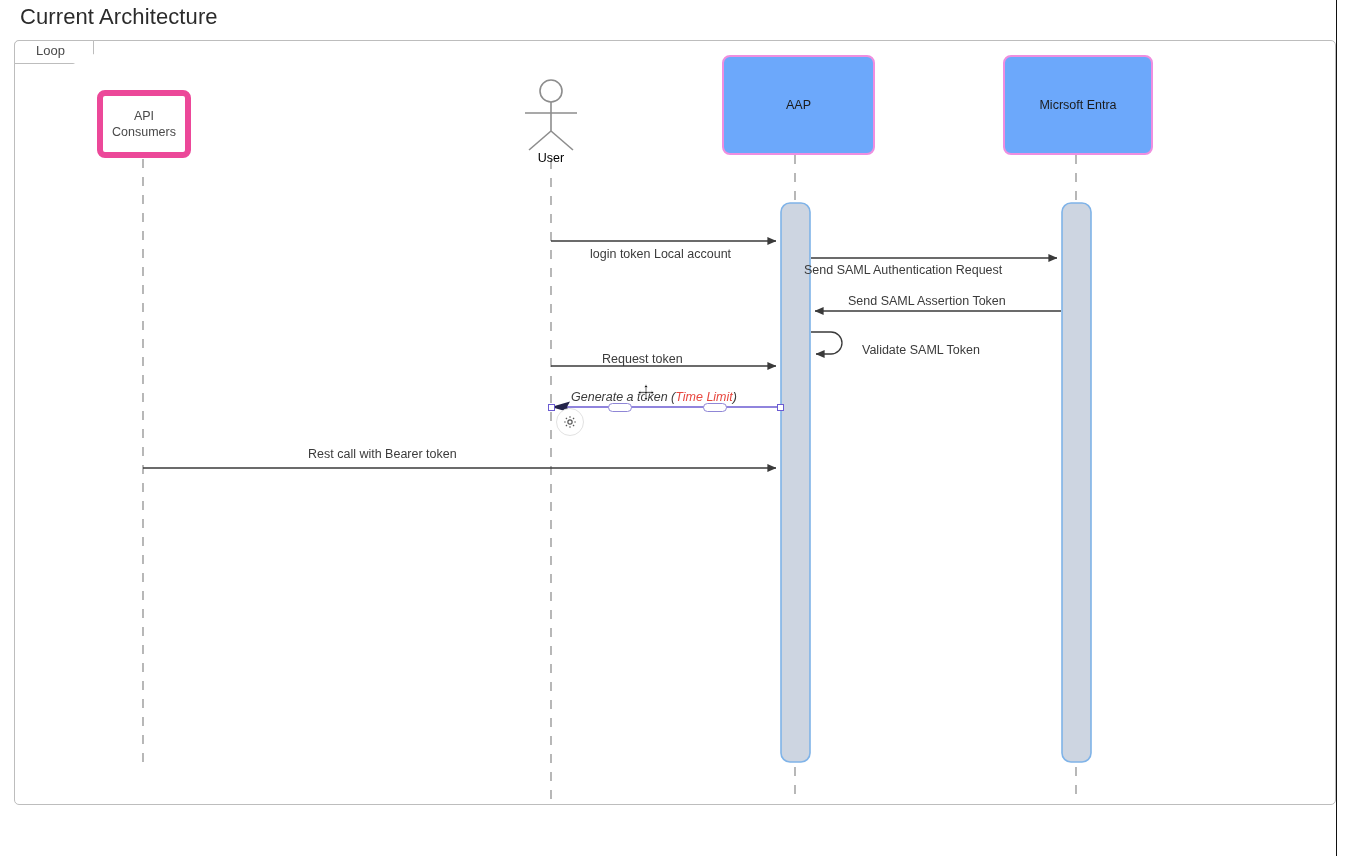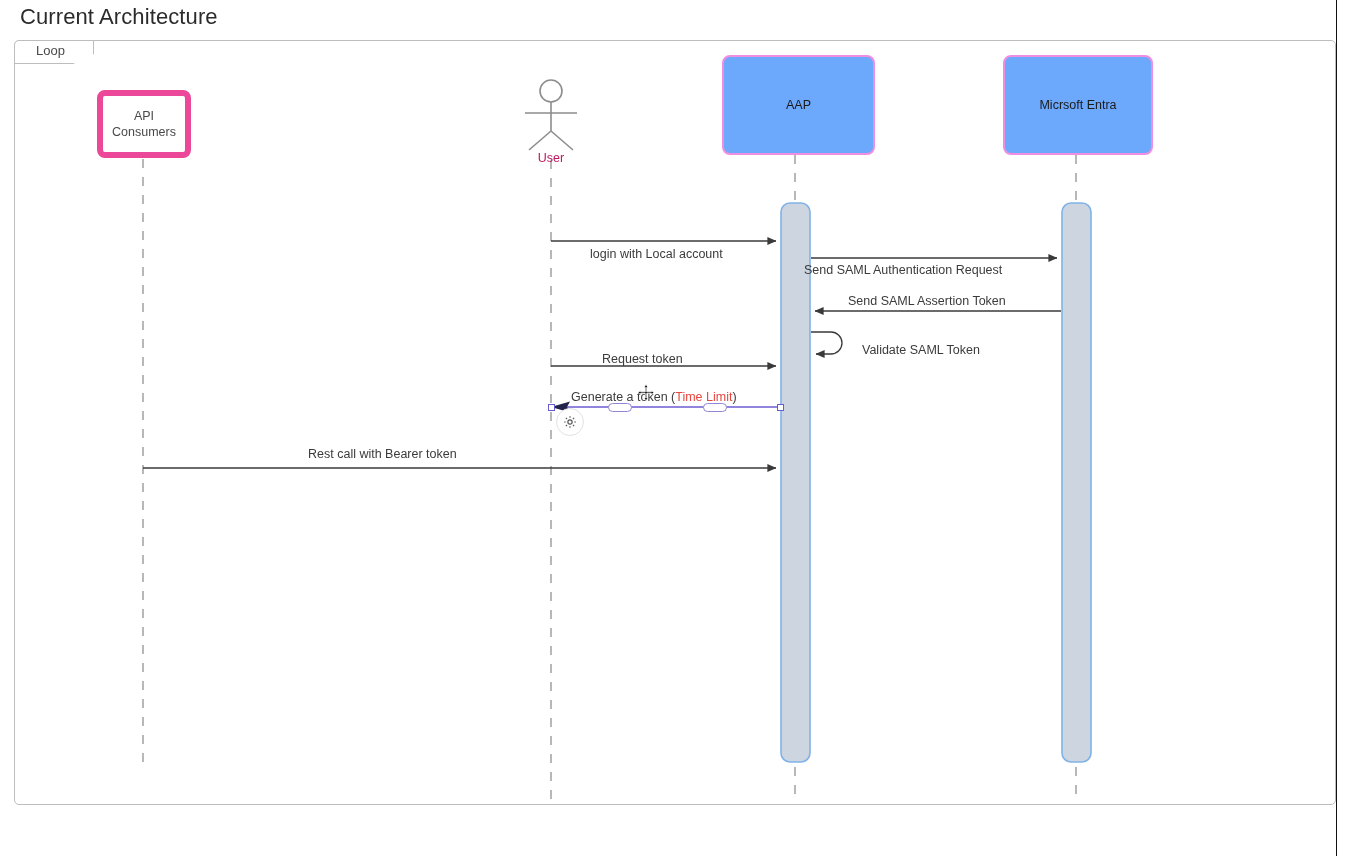--- a/index.html
+++ b/index.html
@@ -96,21 +96,21 @@
   .head-box.blue {
     background: #6ca8fb;
     border: 2px solid #ef8ee0;
     color: #1b1b1b;
   }
 
   
   .actor-label {
     position: absolute;
     font-size: 12.5px;
-    color: #be185d;
+    color: #000000;
     text-align: center;
     white-space: nowrap;
   }
 
   
   .msg-label {
     position: absolute;
     font-size: 12.5px;
     color: #3b3b3b;
     white-space: nowrap;
@@ -226,31 +226,31 @@
   <div class="actor-label" style="left:521px; top:151px; width:60px;">User</div>
 
   <div class="head-box blue" style="left:1003px; top:55px; width:150px; height:100px;">
     <span>Micrsoft Entra</span>
   </div>
 
   <div class="head-box blue" style="left:722px; top:55px; width:153px; height:100px;">
     <span>AAP</span>
   </div>
 
-  <div class="msg-label" style="left:590px; top:247px;">login with Local  account</div>
+  <div class="msg-label" style="left:590px; top:247px;">login token Local  account</div>
 
   <div class="msg-label" style="left:804px; top:263px;">Send SAML Authentication Request</div>
 
   <div class="msg-label" style="left:848px; top:294px;">Send SAML Assertion Token</div>
 
   <div class="msg-label" style="left:862px; top:343px;">Validate SAML Token</div>
 
   <div class="msg-label" style="left:602px; top:352px;">Request token</div>
 
-  <div class="msg-label" style="left:571px; top:390px;"><span>Generate a token </span><span>(</span><span class="accent">Time Limit</span><span>)</span></div>
+  <div class="msg-label" style="left:571px; top:390px;font-style:italic;"><span>Generate a token </span><span>(</span><span class="accent">Time Limit</span><span>)</span></div>
 
   <div class="msg-label" style="left:308px; top:447px;">Rest call with Bearer token</div>
 
   <div class="handle-sq" style="left:548px; top:404px;"></div>
   <div class="handle-pill" style="left:608px; top:403px;"></div>
   <div class="handle-pill" style="left:703px; top:403px;"></div>
   <div class="handle-sq" style="left:777px; top:404px;"></div>
 
   <div class="gear-button" style="left:556px; top:408px;">
     <svg width="16" height="16" viewBox="0 0 24 24">

